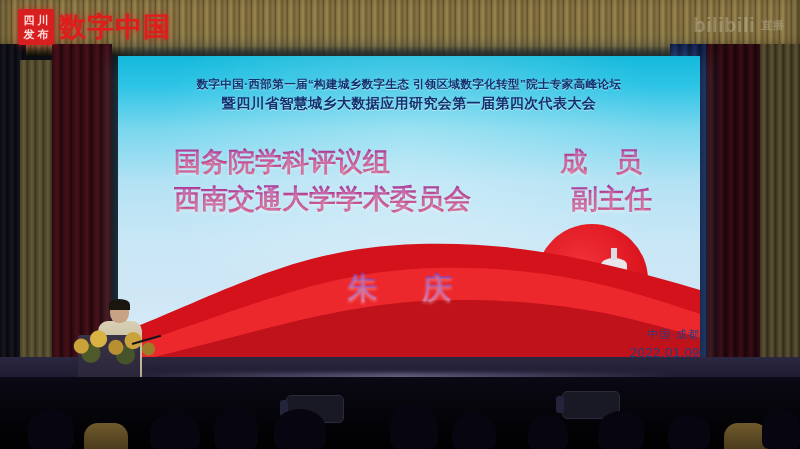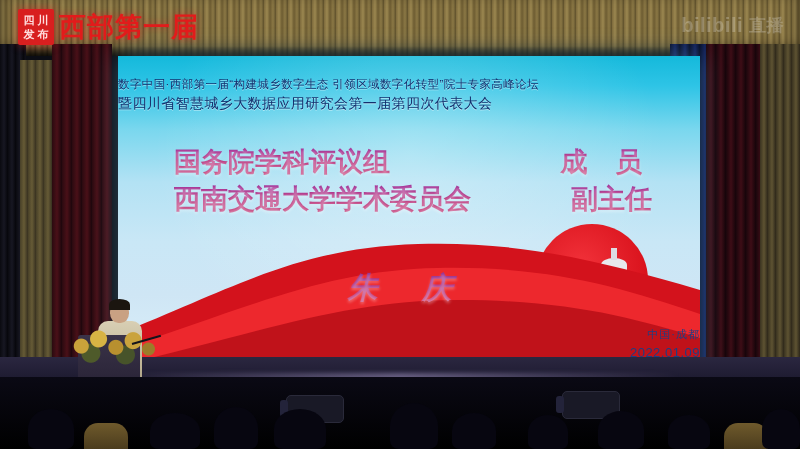--- a/index.html
+++ b/index.html
@@ -95,22 +95,22 @@
     content:"";position:absolute;left:5px;top:-22px;width:6px;height:12px;
     background:#dcdce2;
   }
 
   
   .wave{position:absolute;left:0;bottom:0;width:100%;height:150px;overflow:hidden;}
   .wave svg{display:block;width:100%;height:100%;}
 
   
   .hdr{
-    position:absolute;left:0;top:20px;width:100%;text-align:left;
-    color:#14306e;font-weight:normal;line-height:1.45;
+    position:absolute;left:0;top:20px;width:100%;text-align:center;
+    color:#14306e;font-weight:bold;line-height:1.45;
     text-shadow:0 1px 0 rgba(255,255,255,.45);
   }
   .hdr .l1{font-size:11.5px;letter-spacing:.4px;}
   .hdr .l2{font-size:14px;letter-spacing:.4px;}
 
   .titles{position:absolute;left:56px;top:88px;width:478px;}
   .trow{
     display:flex;align-items:flex-start;justify-content:flex-start;
     font-size:27px;font-weight:bold;line-height:1.38;
     color:#8d2f8e;
@@ -122,21 +122,20 @@
   .trow .org{flex:0 0 auto;}
   .trow .role{margin-left:auto;letter-spacing:10px;}
   .trow .role.r2{letter-spacing:0px;}
 
   .name{
     position:absolute;left:0;top:212px;width:100%;text-align:center;
     font-size:30px;font-weight:bold;letter-spacing:18px;
     background:linear-gradient(180deg,#8c2e95 0%,#bb3d86 55%,#dd6c92 100%);
     -webkit-background-clip:text;background-clip:text;-webkit-text-fill-color:transparent;
     text-shadow:0 2px 3px rgba(255,255,255,.3);
-    font-style:italic;
   }
 
   .place{
     position:absolute;left:0;top:270px;width:100%;text-align:right;
     color:#1d3f84;font-size:11px;line-height:1.55;letter-spacing:1px;
   }
   .place .date{font-size:13px;letter-spacing:.5px;}
 
   
   .floor{
@@ -216,21 +215,21 @@
     line-height:1;align-items:center;justify-items:center;
   }
   .wordmark{
     color:#e21b1b;font-size:27px;font-weight:bold;letter-spacing:1px;
     text-shadow:0 0 7px rgba(226,27,27,.6);
   }
   .watermark{
     position:absolute;right:16px;top:14px;display:flex;align-items:center;gap:6px;
     color:rgba(235,235,235,.26);font-size:20px;font-weight:bold;letter-spacing:.5px;
   }
-  .watermark .wm-live{font-size:17px;}
+  .watermark .wm-live{font-size:11px;}
 </style>
 </head>
 <body>
 
 <div class="stage">
 
   <div class="valance"></div>
 
   <div class="curtain curtain-l-dark"></div>
   <div class="curtain curtain-l-gold"></div>
@@ -308,21 +307,21 @@
 
   <div class="logo">
     <div class="seal">
       <div class="seal-grid">
         <span>四</span>
         <span>川</span>
         <span>发</span>
         <span>布</span>
       </div>
     </div>
-    <div class="wordmark">西部第一届</div>
+    <div class="wordmark">数字中国</div>
   </div>
 
   <div class="watermark">
     <span>bilibili</span>
     <span class="wm-live">直播</span>
   </div>
 
 </div>
 
 </body></html>

